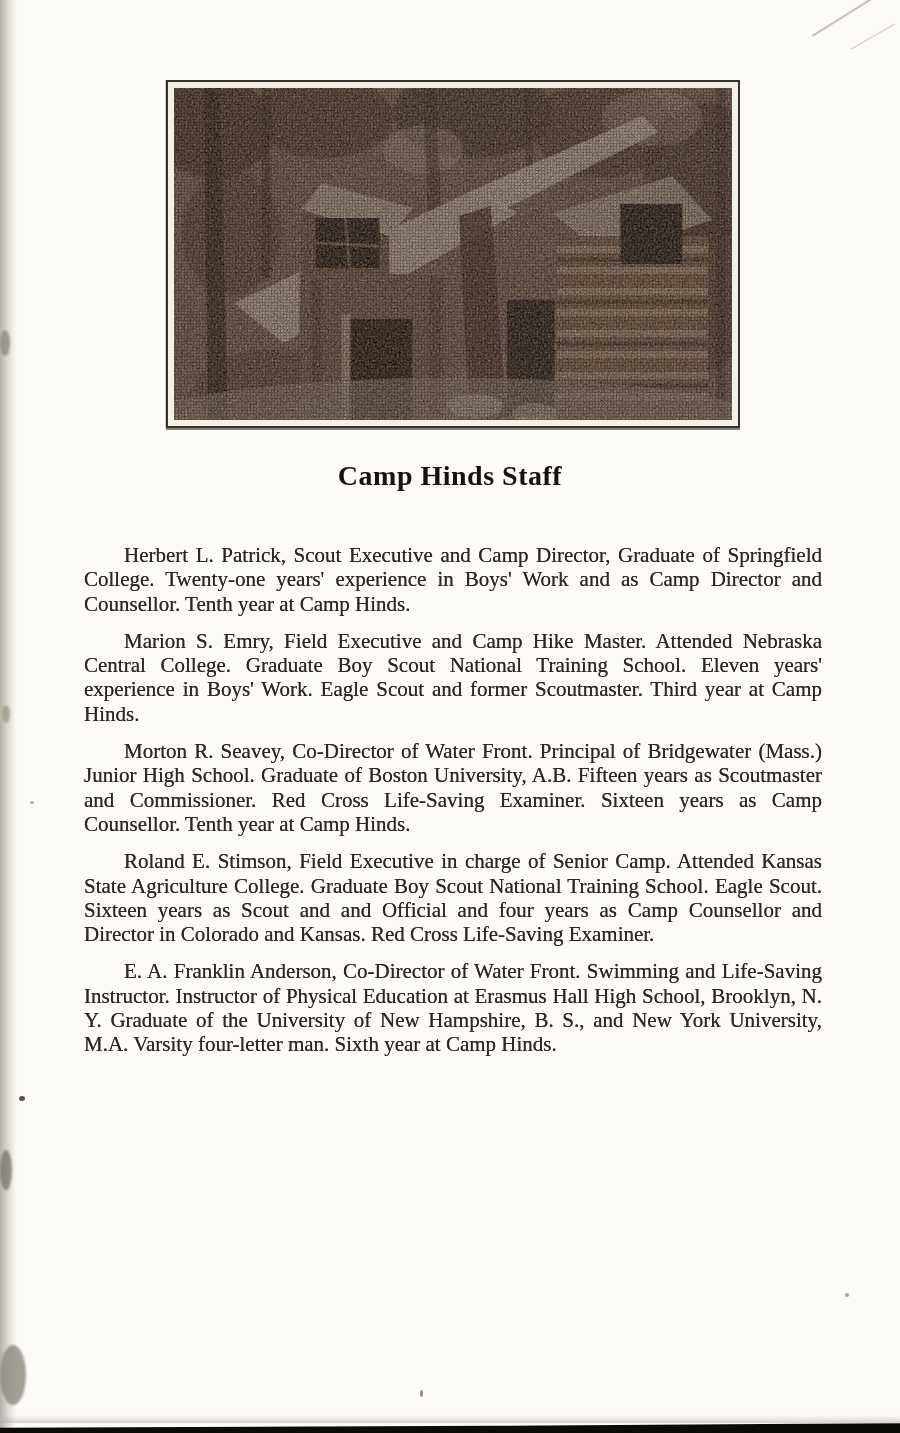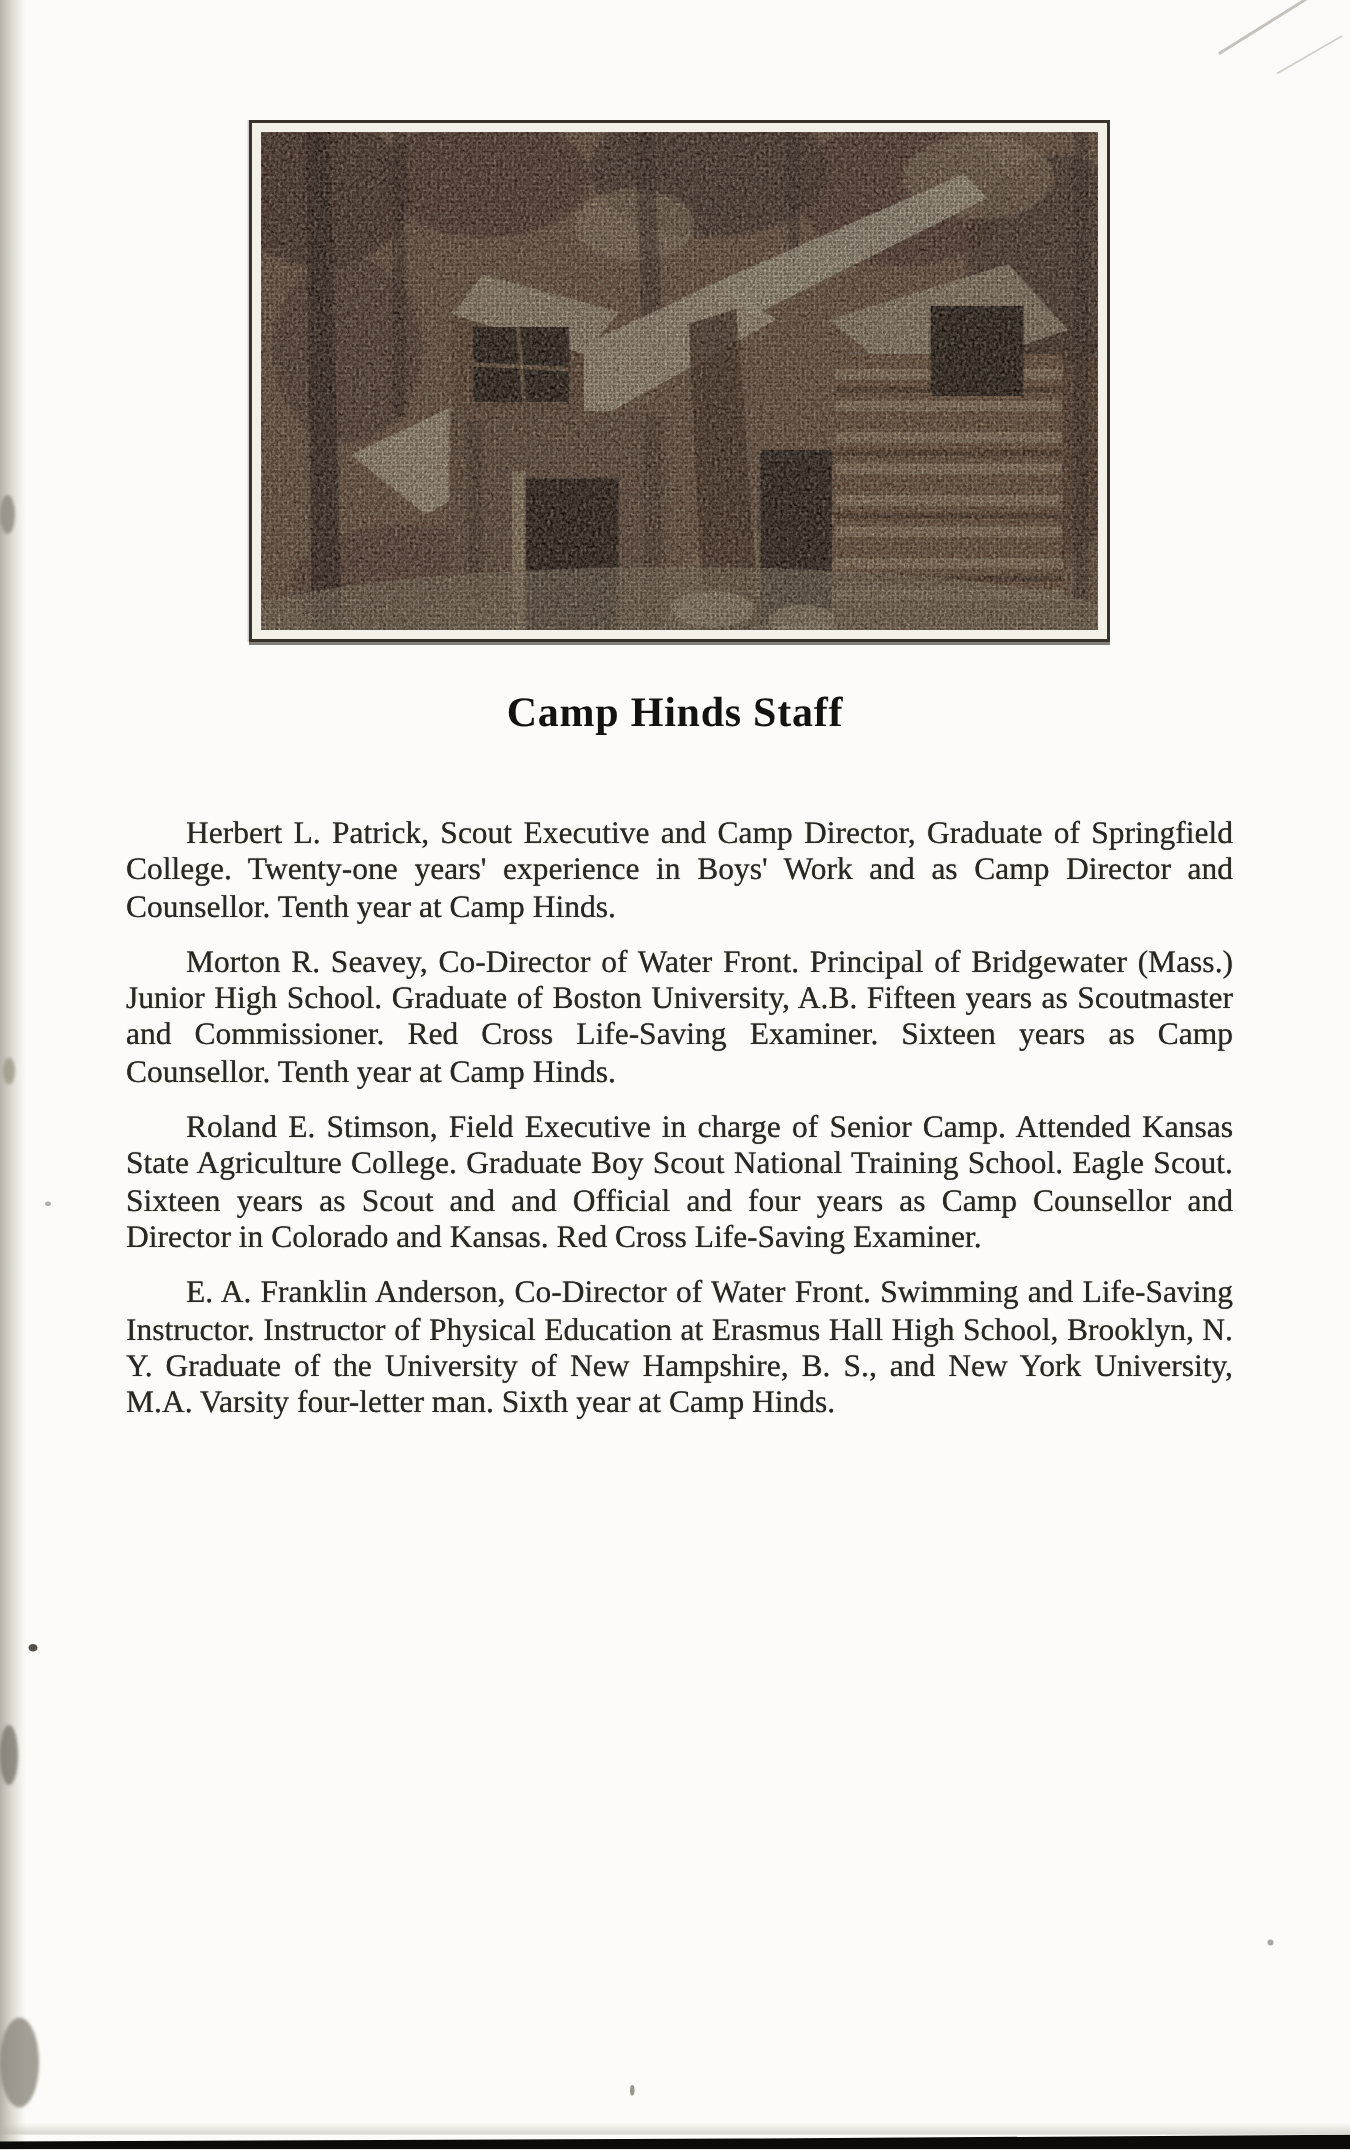--- a/index.html
+++ b/index.html
@@ -196,18 +196,19 @@
         <rect x="0" y="0" width="560" height="332" filter="url(#liteGrain)" opacity=".4"></rect>
       </svg>
       <div class="halftone"></div>
     </div>
   </figure>
 
   <h1 class="title">Camp Hinds Staff</h1>
 
   <div class="col">
     <p>Herbert L. Patrick, Scout Executive and Camp Director, Graduate of Springfield College.  Twenty-one years' experience in Boys' Work and as Camp Director and Counsellor.  Tenth year at Camp Hinds.</p>
+    <p>Marion S. Emry, Field Executive and Camp Hike Master.  Attended Nebraska Central College.  Graduate Boy Scout National Training School.  Eleven years' experience in Boys' Work.  Eagle Scout and former Scoutmaster.  Third year at Camp Hinds.</p>
     <p>Morton R. Seavey, Co-Director of Water Front.  Principal of Bridgewater (Mass.) Junior High School.  Graduate of Boston University, A.B.  Fifteen years as Scoutmaster and Commissioner.  Red Cross Life-Saving Examiner.  Sixteen years as Camp Counsellor.  Tenth year at Camp Hinds.</p>
     <p>Roland E. Stimson, Field Executive in charge of Senior Camp.  Attended Kansas State Agriculture College.  Graduate Boy Scout National Training School.  Eagle Scout.  Sixteen years as Scout and and Official and four years as Camp Counsellor and Director in Colorado and Kansas.  Red Cross Life-Saving Examiner.</p>
     <p>E. A. Franklin Anderson, Co-Director of Water Front.  Swimming and Life-Saving Instructor.  Instructor of Physical Education at Erasmus Hall High School, Brooklyn, N. Y.  Graduate of the University of New Hampshire, B. S., and New York University, M.A.  Varsity four-letter man.  Sixth year at Camp Hinds.</p>
   </div>
 
 </div>
 
 </body></html>

